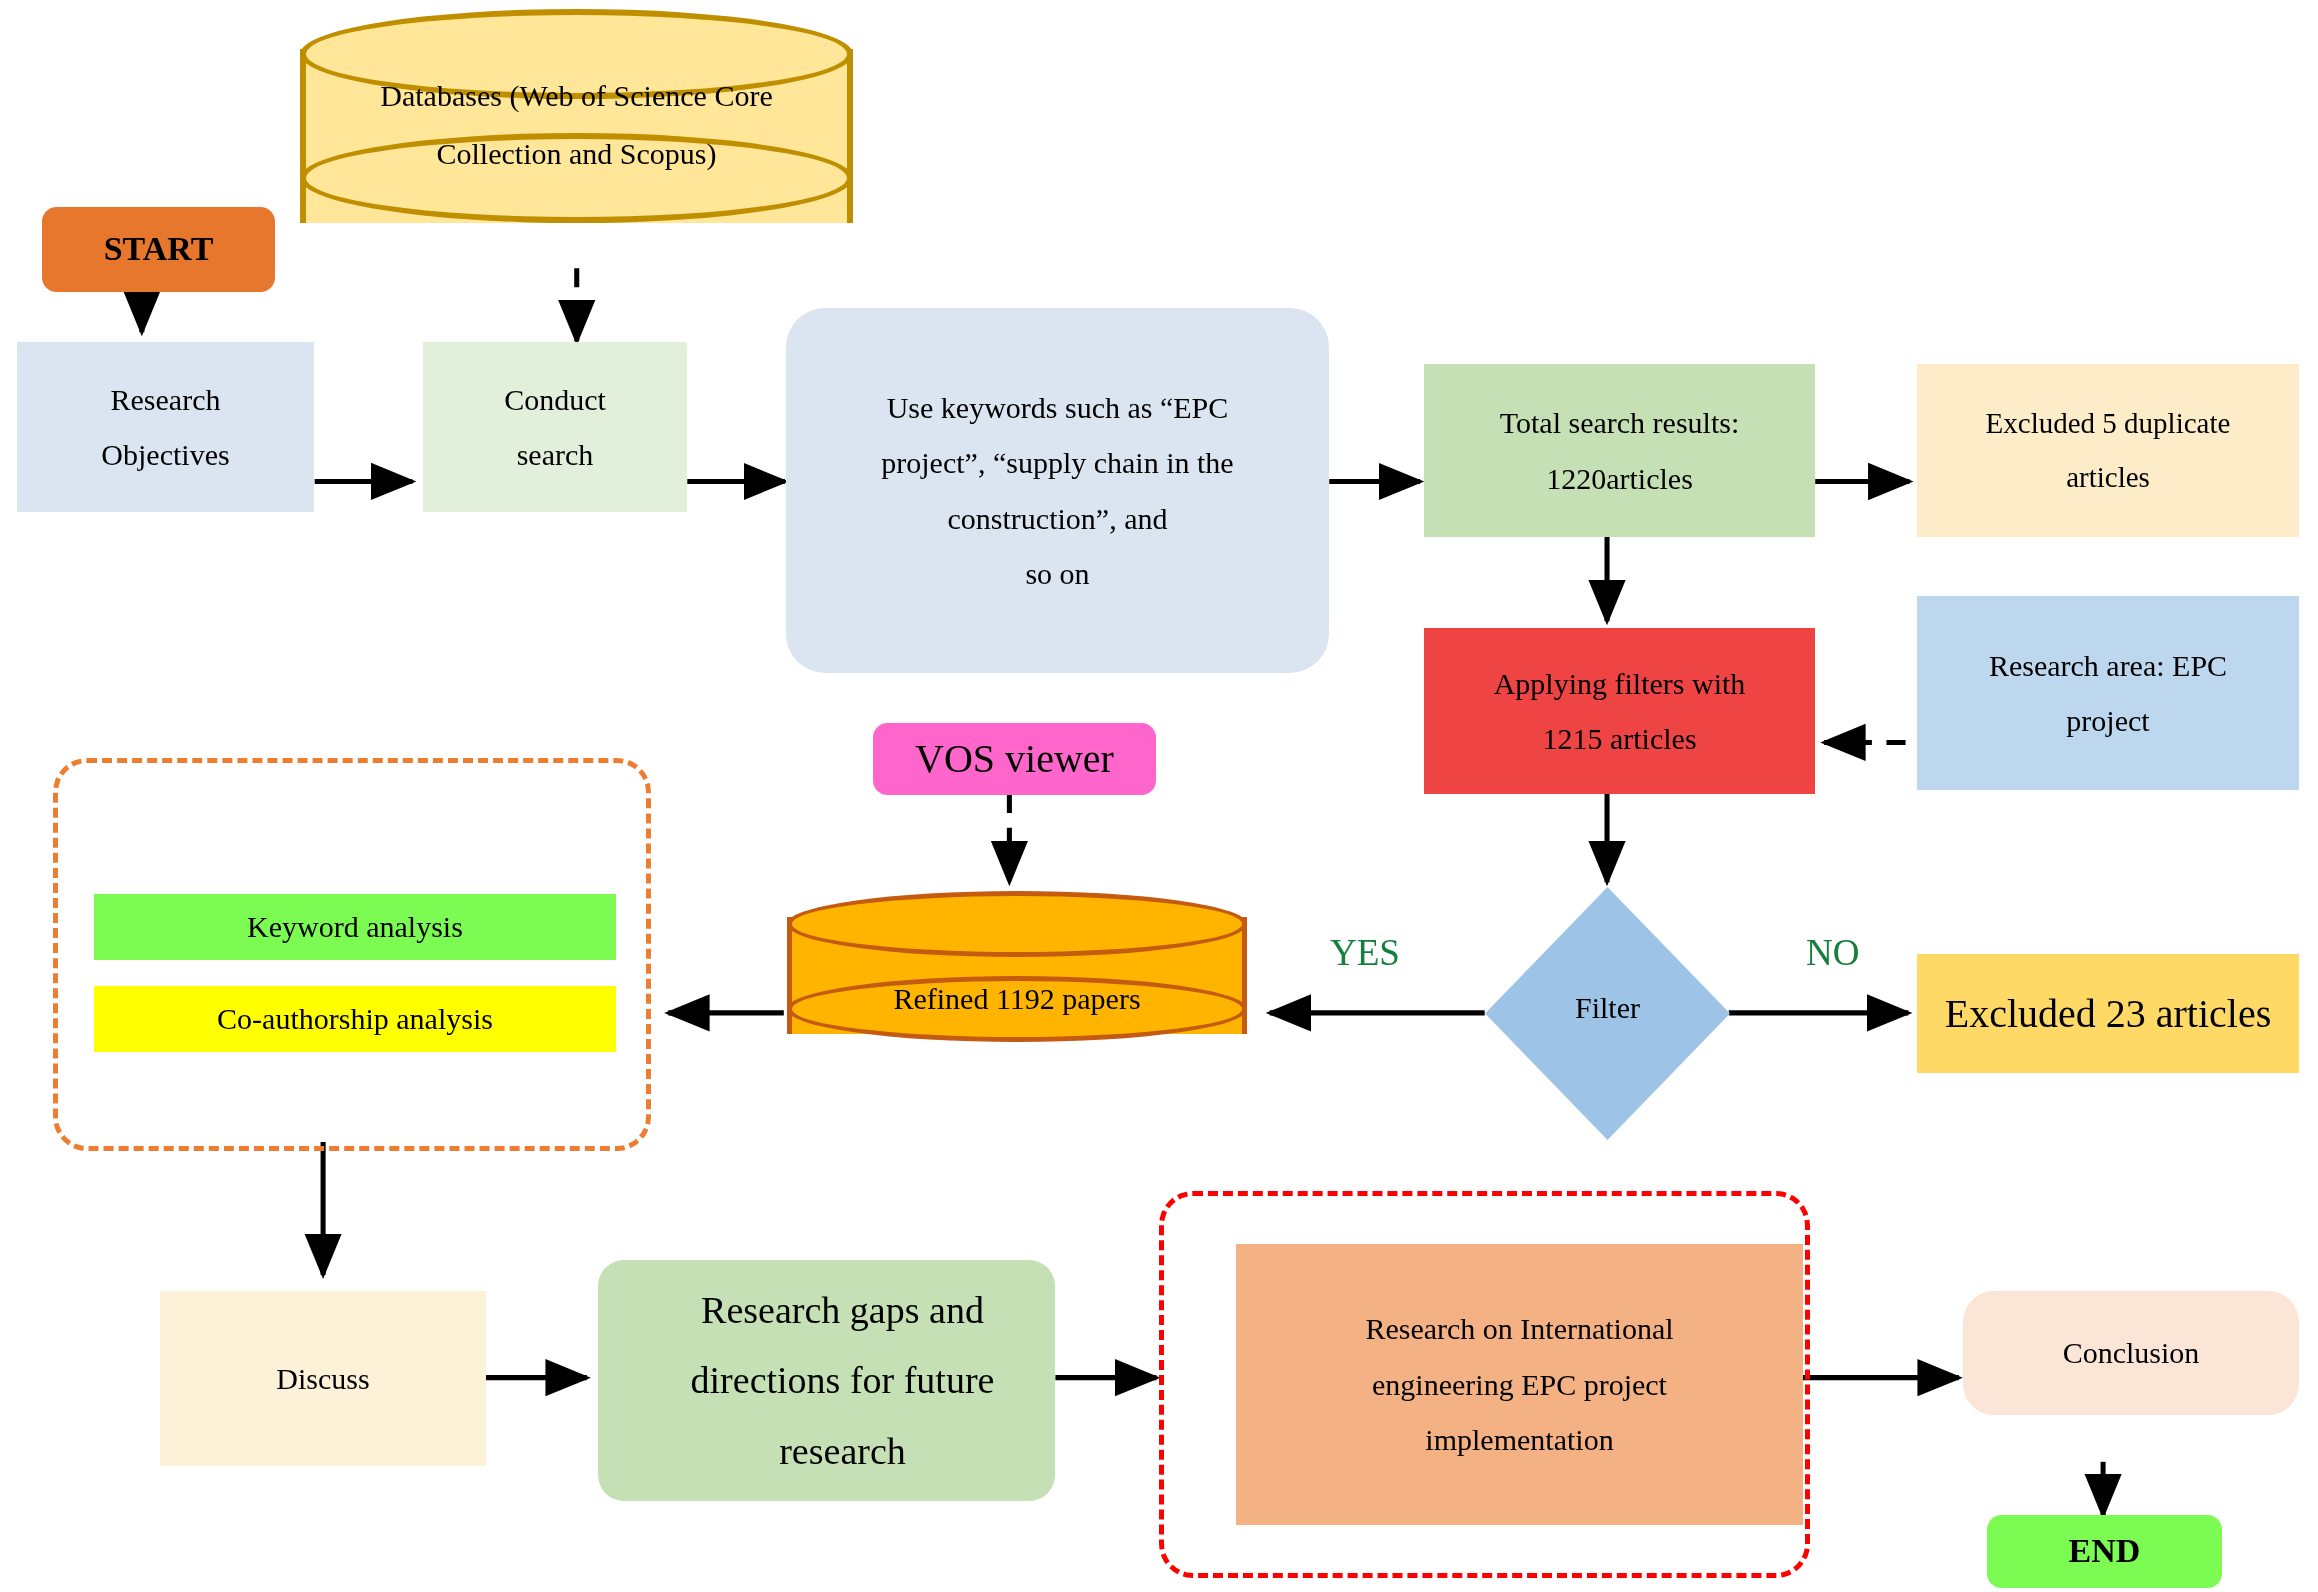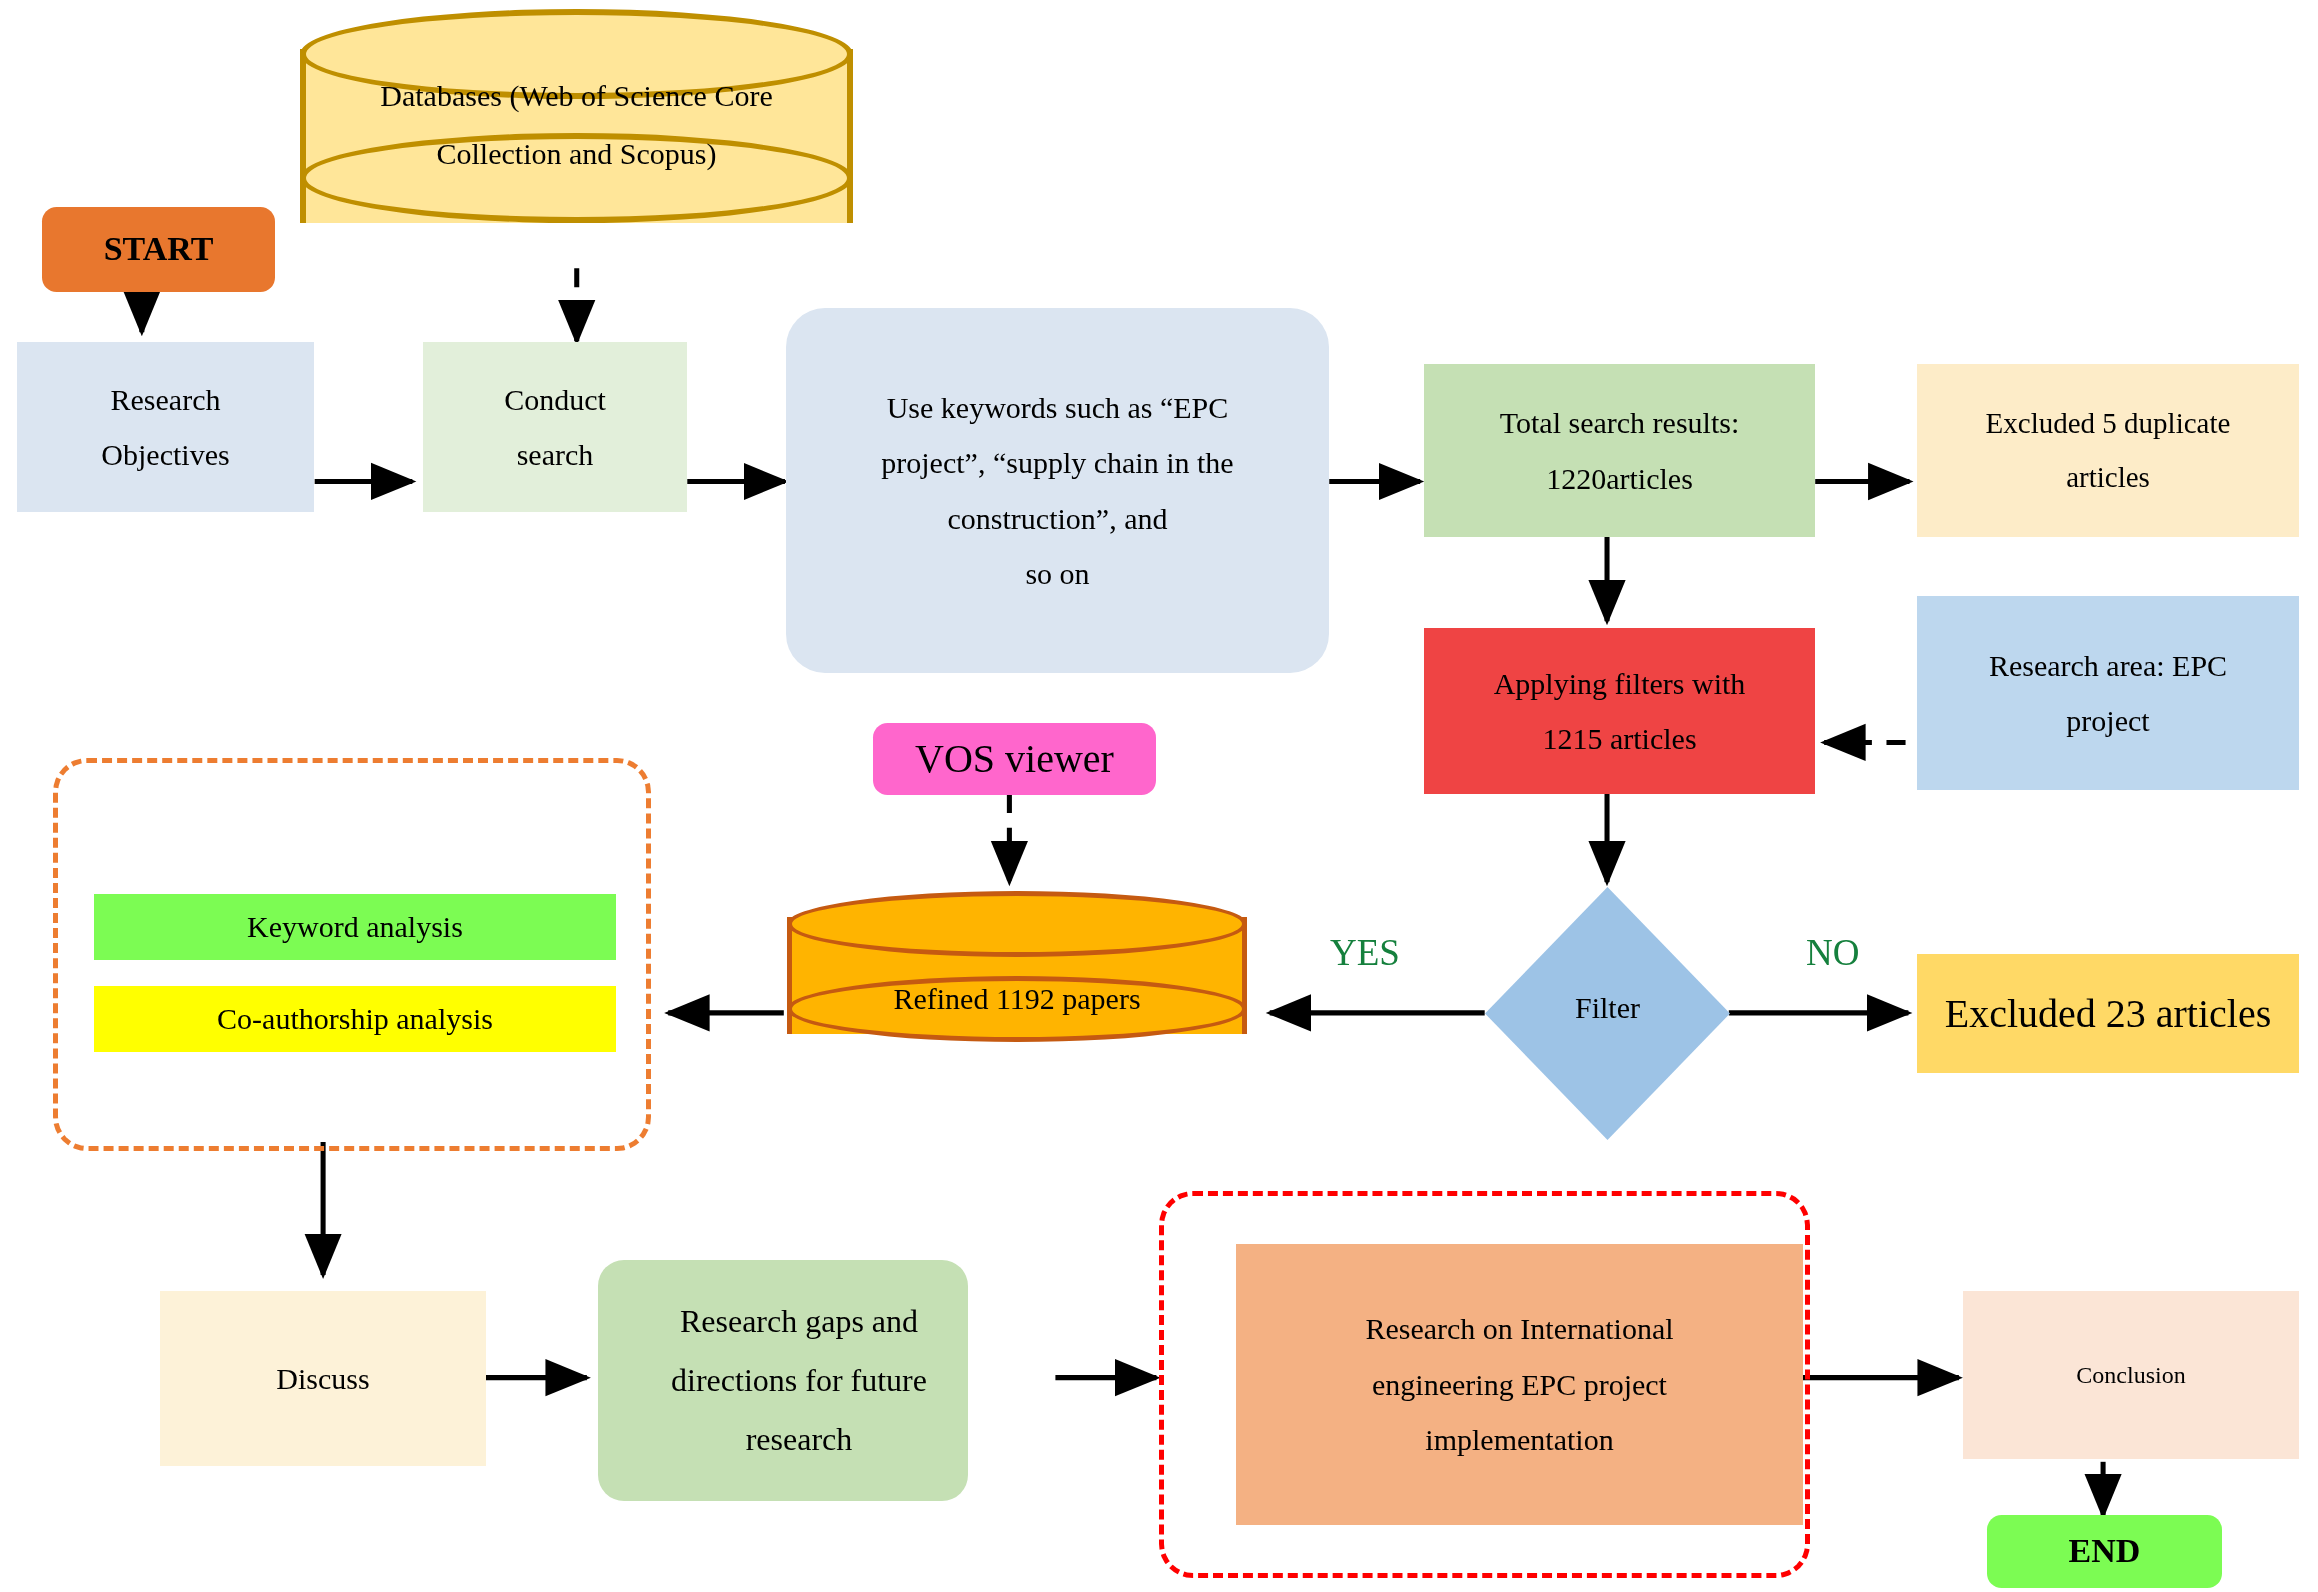--- a/index.html
+++ b/index.html
@@ -193,39 +193,39 @@
     <span class="txt">Keyword analysis</span>
   </div>
   <div class="node rect c-yellow" style="left:94px;top:986px;width:522px;height:66px;font-size:30px;">
     <span class="txt">Co-authorship analysis</span>
   </div>
 
   <div class="node rect c-lightcream" style="left:160px;top:1291px;width:326px;height:175px;font-size:30px;">
     <span class="txt">Discuss</span>
   </div>
 
-  <div class="node round c-green" style="left:598px;top:1260px;width:370px;height:241px;font-size:32px;padding-left:32px;">
+  <div class="node round c-green" style="left:598px;top:1260px;width:457px;height:241px;font-size:38px;padding-left:32px;">
     <span class="txt">
       <span>Research gaps and</span><br>
       <span>directions for future</span><br>
       <span>research</span>
     </span>
   </div>
 
   <div class="dashed-red" style="left:1159px;top:1191px;width:651px;height:387px;"></div>
 
   <div class="node rect c-orangebox" style="left:1236px;top:1244px;width:567px;height:281px;font-size:30px;">
     <span class="txt">
       <span>Research on International</span><br>
       <span>engineering EPC project</span><br>
       <span>implementation</span>
     </span>
   </div>
 
-  <div class="node rect c-blush" style="left:1963px;top:1291px;width:336px;height:168px;font-size:24px;">
+  <div class="node rect c-blush" style="left:1963px;top:1291px;width:336px;height:124px;font-size:30px;border-radius:31px;">
     <span class="txt">Conclusion</span>
   </div>
 
   <div class="node round-sm c-endgreen" style="left:1987px;top:1515px;width:235px;height:73px;font-size:34px;">
     <span class="txt">END</span>
   </div>
 
 </div>
 
 

